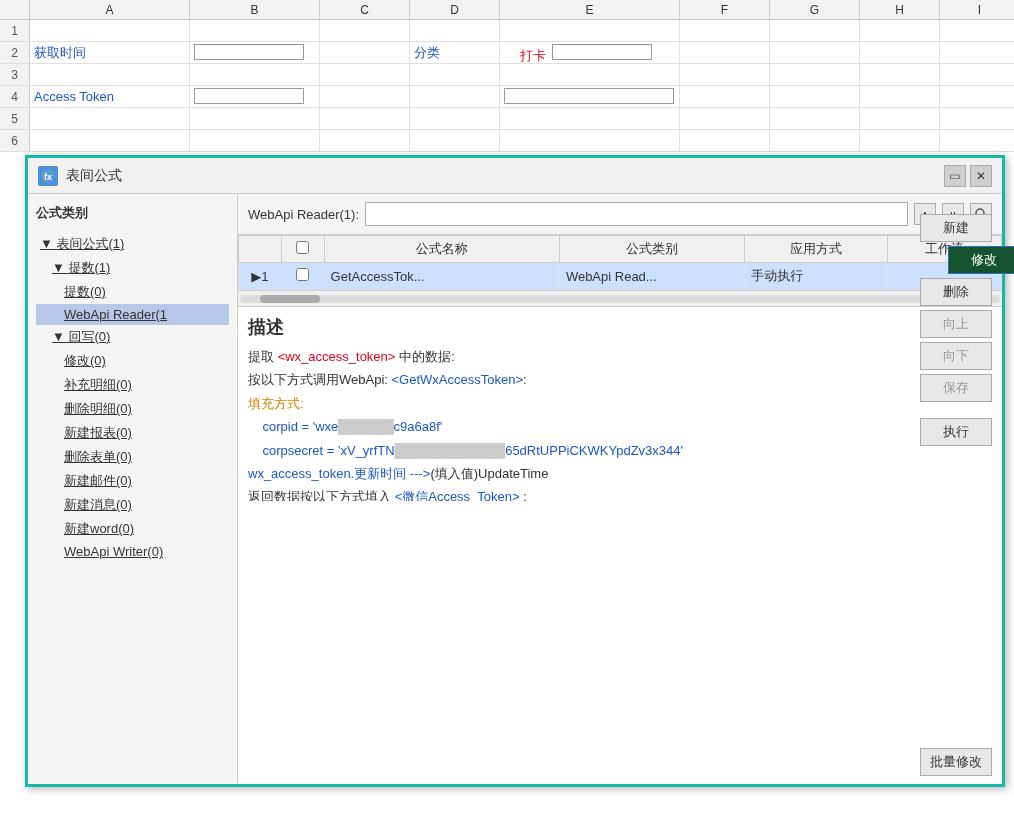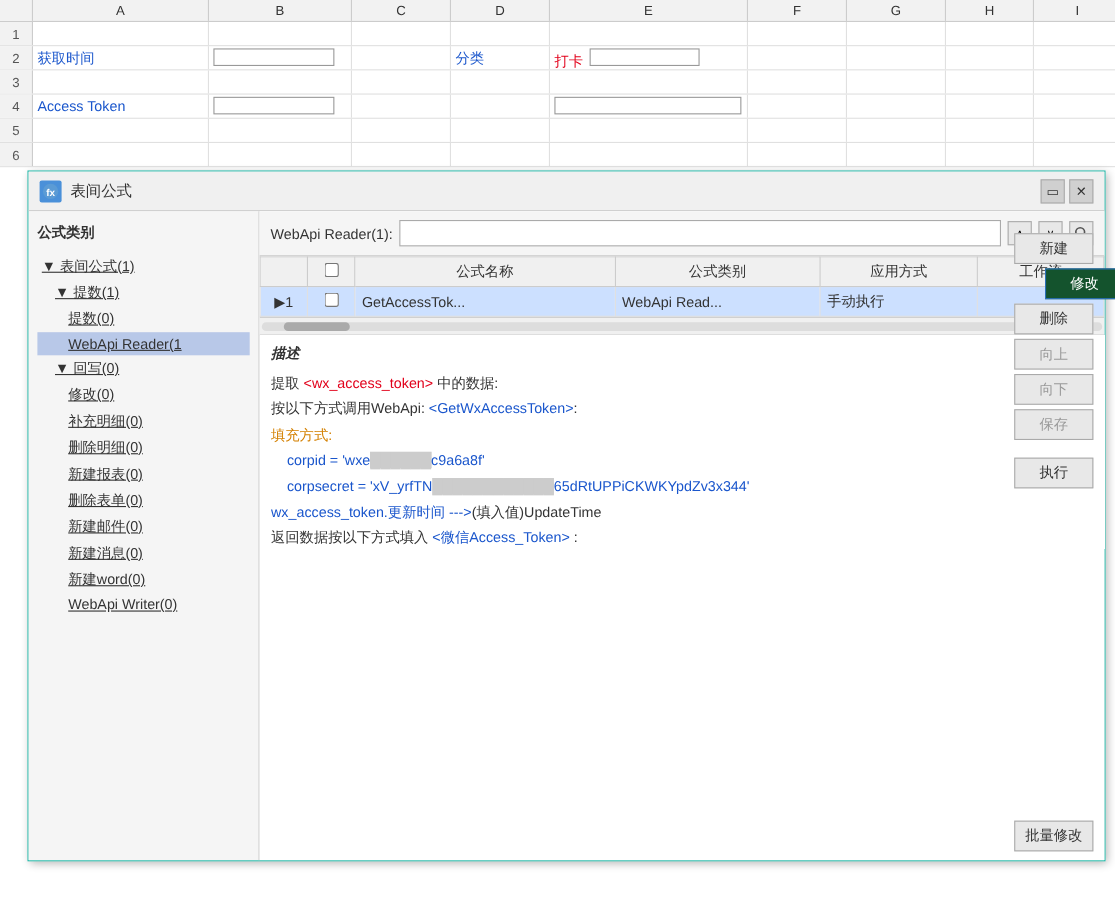--- a/index.html
+++ b/index.html
@@ -53,30 +53,30 @@
     }
     .row-num {
       background: #f2f2f2;
       text-align: center;
       font-size: 12px;
       color: #555;
       border-right: 1px solid #ccc;
       line-height: 18px;
     }
     .cell-blue { color: #1a56cc; font-weight: normal; }
-    .cell-red { color: #e2001a; }
+    .cell-red { color: #e2001a; margin-left: 16px; }
 
     
     .dialog-overlay {
       position: absolute;
       top: 155px;
       left: 25px;
       width: 980px;
       background: #f0f0f0;
-      border: 1px solid #14b8a6;
+      border: 3px solid #14b8a6;
       box-shadow: 2px 2px 8px rgba(0,0,0,0.3);
       z-index: 100;
     }
 
     .dialog-titlebar {
       background: #f0f0f0;
       border-bottom: 1px solid #ccc;
       padding: 6px 10px;
       display: flex;
       align-items: center;
@@ -257,25 +257,24 @@
     
     .desc-area {
       border-top: 1px solid #ccc;
       padding: 8px 10px;
       background: #fff;
       min-height: 180px;
       max-height: 195px;
       overflow-y: auto;
     }
     .desc-title {
-      font-size: 13px;
+      font-size: 18px;
       font-weight: bold;
       color: #333;
       margin-bottom: 6px;
-      font-style: italic;
     }
     .desc-text {
       font-size: 13px;
       color: #333;
       line-height: 1.8;
     }
     .desc-text .highlight-red { color: #e2001a; }
     .desc-text .highlight-blue { color: #1a56cc; }
     .desc-text .highlight-orange { color: #d48000; }
     .action-btn {

